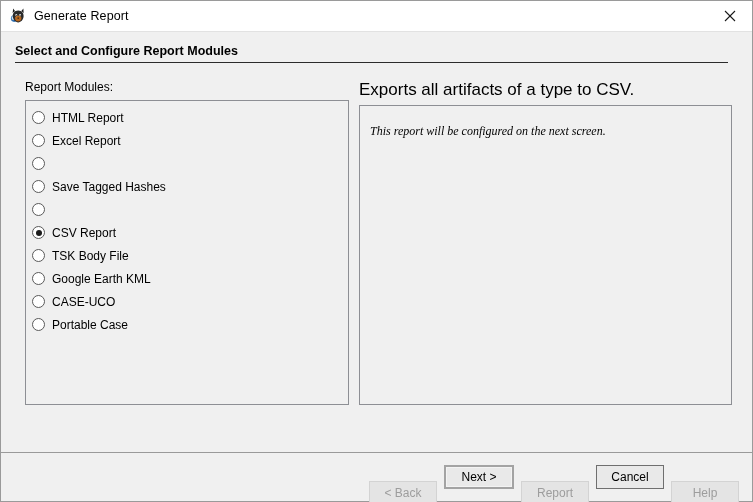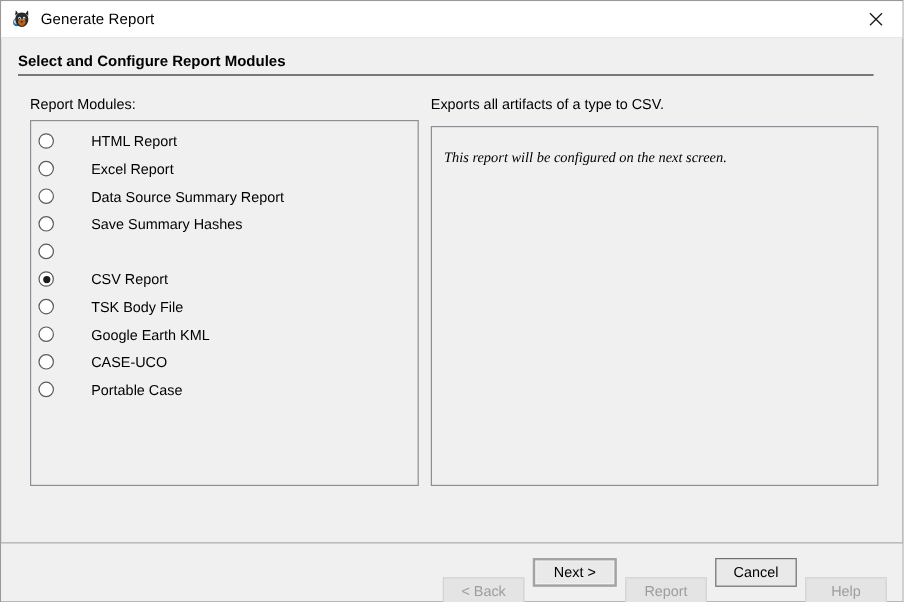--- a/index.html
+++ b/index.html
@@ -100,21 +100,20 @@
     border: 1px solid #8d8f94;
     background: #f0f0f0;
     overflow: hidden;
   }
   .radio-row {
     display: flex;
     align-items: center;
     height: 23px;
     padding-left: 6px;
     cursor: default;
-    gap: 24px;
   }
   .radio-row:first-child { margin-top: 5px; }
   .radio {
     width: 13px;
     height: 13px;
     min-width: 13px;
     border-radius: 50%;
     border: 1px solid #5a5a5a;
     background: #ffffff;
     box-sizing: border-box;
@@ -137,21 +136,21 @@
     font-size: 12px;
     color: #000;
     white-space: nowrap;
   }
 
   
   .desc-text {
     position: absolute;
     left: 358px;
     top: 17px;
-    font-size: 12px;
+    font-size: 17px;
     color: #000;
   }
   .config-panel {
     position: absolute;
     left: 358px;
     top: 42px;
     width: 373px;
     height: 300px;
     box-sizing: border-box;
     border: 1px solid #8d8f94;
@@ -254,25 +253,24 @@
         <div class="radio-row">
           <span class="radio"></span>
           <span class="radio-label">HTML Report</span>
         </div>
         <div class="radio-row">
           <span class="radio"></span>
           <span class="radio-label">Excel Report</span>
         </div>
         <div class="radio-row">
           <span class="radio"></span>
-          <span class="radio-label">Data Source Summary Report</span>
-        </div>
-        <div class="radio-row">
-          <span class="radio"></span>
-          <span class="radio-label">Save Summary Hashes</span>
+        </div>
+        <div class="radio-row">
+          <span class="radio"></span>
+          <span class="radio-label">Save Tagged Hashes</span>
         </div>
         <div class="radio-row">
           <span class="radio"></span>
         </div>
         <div class="radio-row">
           <span class="radio checked"></span>
           <span class="radio-label">CSV Report</span>
         </div>
         <div class="radio-row">
           <span class="radio"></span>

